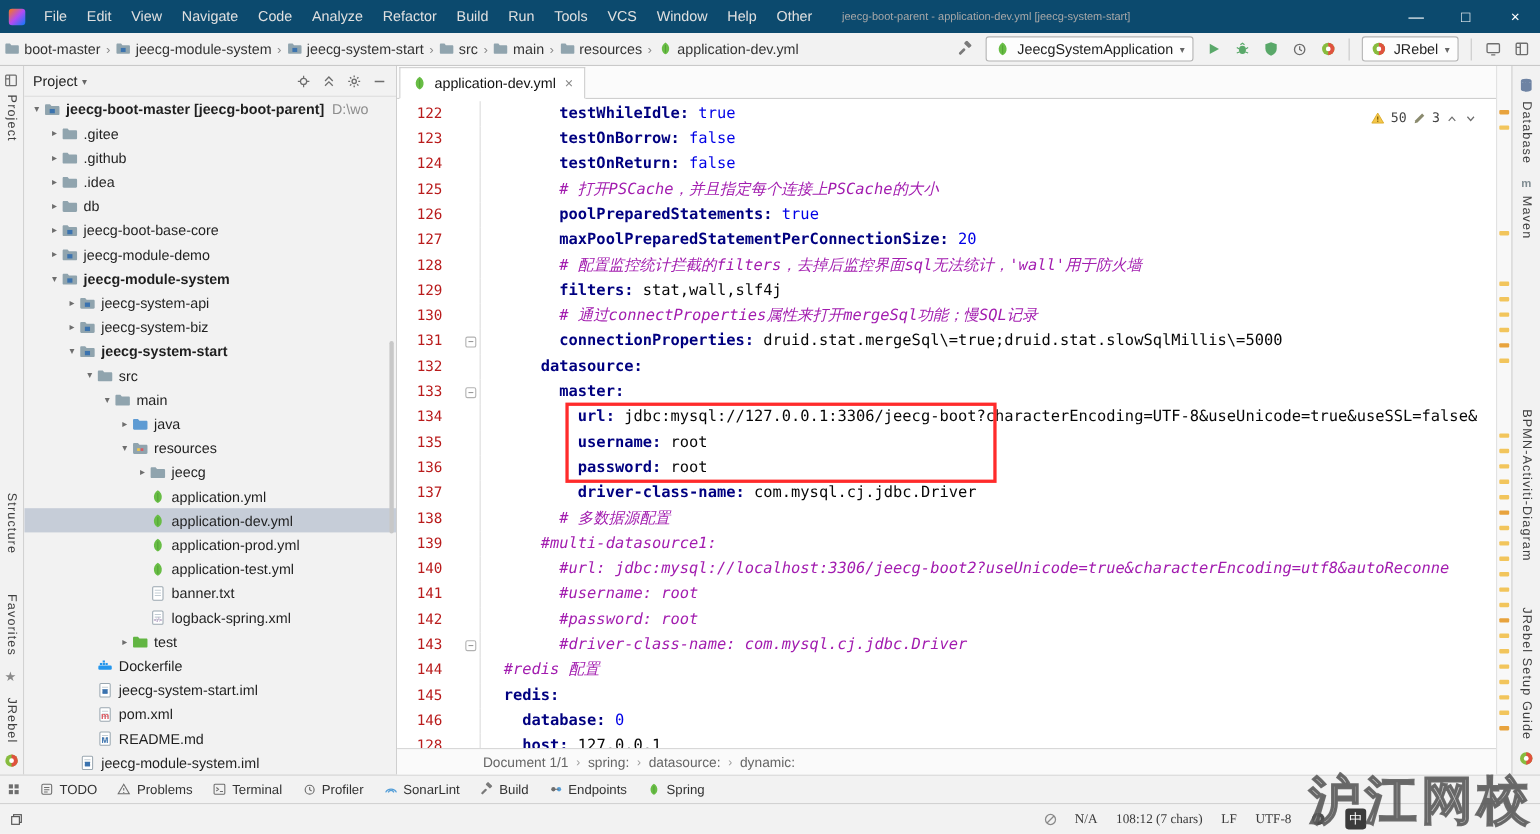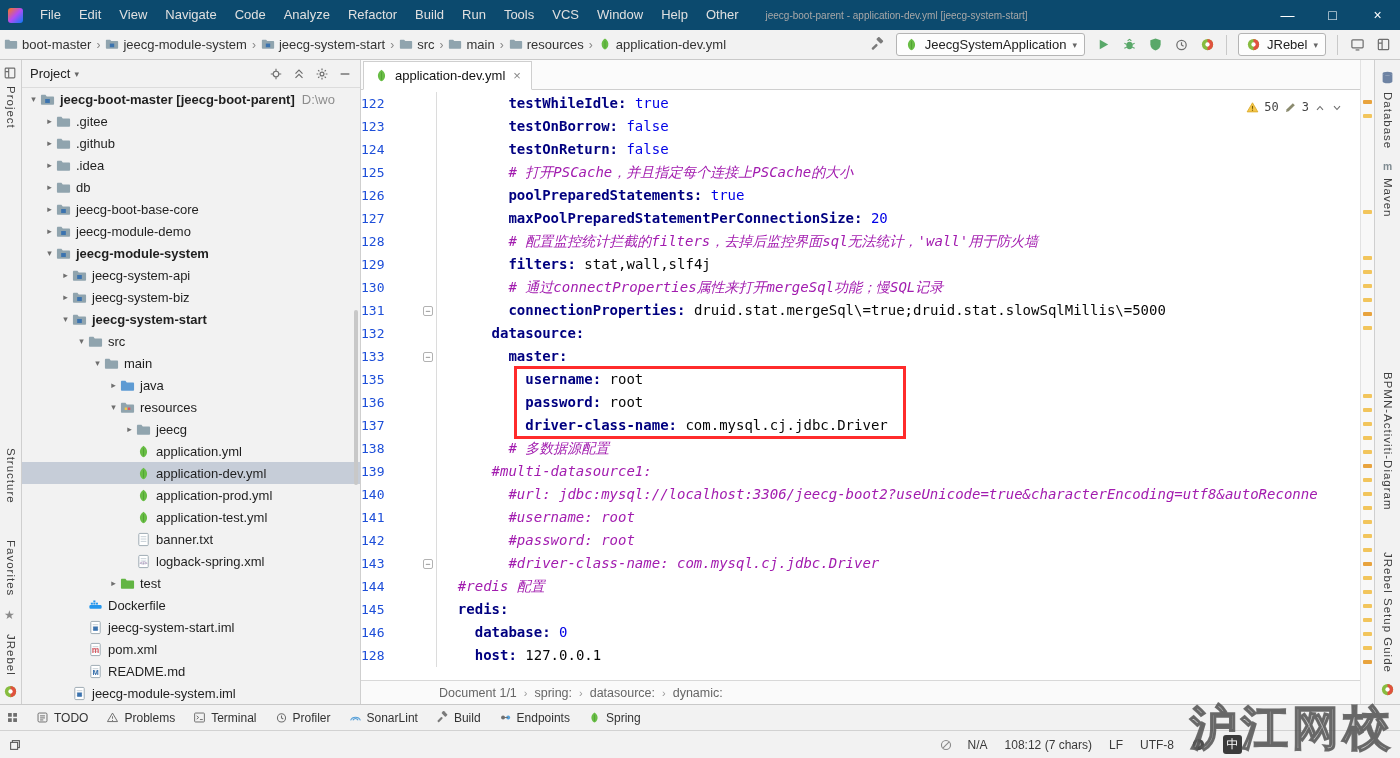--- a/index.html
+++ b/index.html
@@ -44,42 +44,42 @@
 .tlabel.b{font-weight:bold;}
 .tpath{color:#8d8d8d;margin-left:7px;}
 .tree-scroll{position:absolute;right:2px;top:250px;width:4px;height:175px;background:#c8c8c8;border-radius:2px;}
 
 .editor{flex:1;background:#fff;border-left:1px solid #cfcfcf;display:flex;flex-direction:column;min-width:0;}
 .tabbar{height:30px;background:#fbfbfb;border-bottom:1px solid #cfcfcf;display:flex;align-items:flex-end;flex:none;}
 .tab{height:29px;background:#fff;border:1px solid #cfcfcf;border-bottom:1px solid #fff;margin:0 0 -1px 2px;display:flex;align-items:center;gap:6px;padding:0 10px;font-size:13px;color:#111;}
 .tclose{color:#888;font-size:13px;margin-left:2px;}
 .code{position:relative;flex:1;overflow:hidden;background:#fff;font-family:"DejaVu Sans Mono","Liberation Mono",monospace;font-size:14px;line-height:23px;padding-top:2px;}
 .cline{display:flex;height:23px;position:relative;}
-.lnum{width:76px;flex:none;text-align:left;padding-right:16px;color:#1d4ed8;font-size:13px;border-right:1px solid #dcdcdc;}
+.lnum{width:76px;flex:none;text-align:center;padding-right:16px;color:#b91c1c;font-size:13px;border-right:1px solid #dcdcdc;}
 .ltext{white-space:pre;padding-left:4px;flex:none;}
 .tk-k{color:#000080;font-weight:bold;}
 .tk-v{color:#0000e6;}
 .tk-t{color:#070707;}
 .tk-c{color:#a21caf;font-style:italic;}
 .fold{position:absolute;left:62px;top:7px;width:10px;height:10px;background:#fff;border:1px solid #b2b2b2;border-radius:2px;font-size:9px;line-height:8px;text-align:center;color:#666;font-family:"Liberation Sans",sans-serif;}
 .redbox{position:absolute;border:3px solid #ff2b2b;left:153px;top:276px;width:392px;height:71px;pointer-events:none;}
 .inspect{position:absolute;top:5px;right:14px;display:flex;align-items:center;gap:5px;font-size:12px;color:#444;background:rgba(255,255,255,.85);padding:1px 3px;}
 .ecrumbs{height:24px;border-top:1px solid #d8d8d8;background:#fafafa;display:flex;align-items:center;padding-left:78px;font-size:12.5px;color:#666;flex:none;gap:7px;}
 .ecsep{color:#999;font-size:11px;}
 
 .estripe{width:14px;background:#f8f8f8;border-left:1px solid #e2e2e2;position:relative;flex:none;}
 .emark{position:absolute;left:2px;width:9px;height:4px;background:#f2c55c;border-radius:1px;}
 .emark.o{background:#e8a33d;}
 
 .btoolbar{height:26px;background:#f2f2f2;border-top:1px solid #c9c9c9;display:flex;align-items:center;padding:0 6px;gap:4px;}
 .bitem{display:flex;align-items:center;gap:5px;padding:0 7px;font-size:12px;color:#333;height:22px;}
 
 .statusbar{height:28px;background:#f2f2f2;border-top:1px solid #d2d2d2;display:flex;align-items:center;padding:0 8px;}
 #statusR{margin-left:auto;display:flex;align-items:center;gap:17px;margin-right:150px;font-size:12px;color:#3a3a3a;}
-.sitem{display:flex;align-items:flex-start;gap:15px;white-space:nowrap;}
+.sitem{display:flex;align-items:flex-end;gap:15px;white-space:nowrap;font-family:Liberation Serif, serif;}
 .ime{width:19px;height:19px;background:#3b3b3b;color:#fff;border-radius:3px;display:flex;align-items:center;justify-content:center;font-size:12px;}
 
 .watermark{position:absolute;right:6px;bottom:-2px;z-index:99;font-size:47px;font-weight:bold;letter-spacing:4px;color:rgba(255,255,255,.30);-webkit-text-stroke:1.5px rgba(75,75,75,.78);text-shadow:0 0 1px rgba(80,80,80,.4);pointer-events:none;white-space:nowrap;}
 </style>
 </head>
 <body>
 
 <div class="titlebar">
   <div class="app-icon"></div>
   <div class="menu" id="menu">
@@ -666,20 +666,24 @@
           <span class="ltext"><span class="tk-t">        </span><span class="tk-k">connectionProperties:</span><span class="tk-t"> druid.stat.mergeSql\=true;druid.stat.slowSqlMillis\=5000</span></span>
         </div>
         <div class="cline">
           <span class="lnum">132</span>
           <span class="ltext"><span class="tk-t">      </span><span class="tk-k">datasource:</span></span>
         </div>
         <div class="cline">
           <span class="lnum">133</span>
           <span class="fold">−</span>
           <span class="ltext"><span class="tk-t">        </span><span class="tk-k">master:</span></span>
+        </div>
+        <div class="cline">
+          <span class="lnum">134</span>
+          <span class="ltext"><span class="tk-t">          </span><span class="tk-k">url:</span><span class="tk-t"> jdbc:mysql://127.0.0.1:3306/jeecg-boot?characterEncoding=UTF-8&amp;useUnicode=true&amp;useSSL=false&amp;</span></span>
         </div>
         <div class="cline">
           <span class="lnum">135</span>
           <span class="ltext"><span class="tk-t">          </span><span class="tk-k">username:</span><span class="tk-t"> root</span></span>
         </div>
         <div class="cline">
           <span class="lnum">136</span>
           <span class="ltext"><span class="tk-t">          </span><span class="tk-k">password:</span><span class="tk-t"> root</span></span>
         </div>
         <div class="cline">

